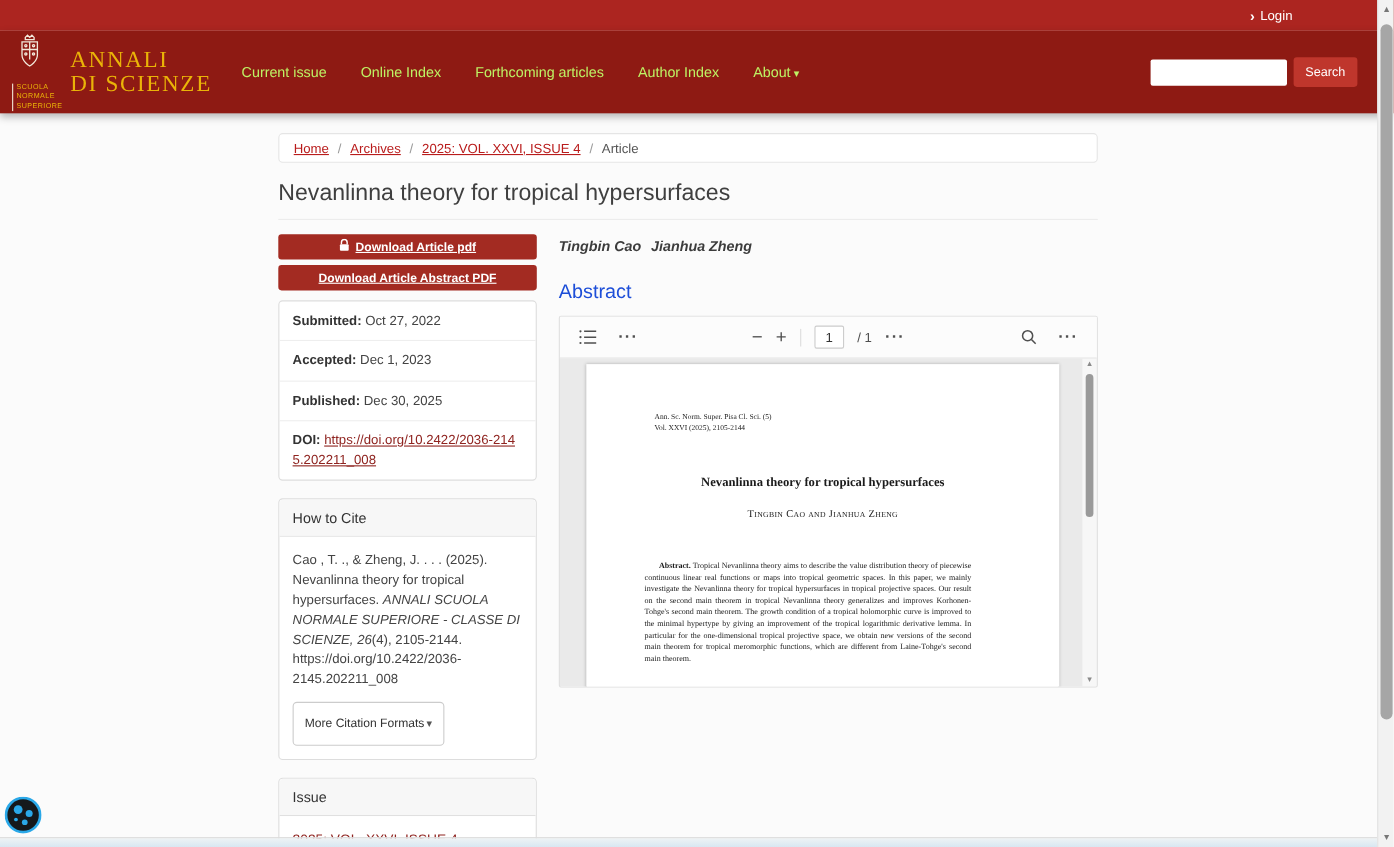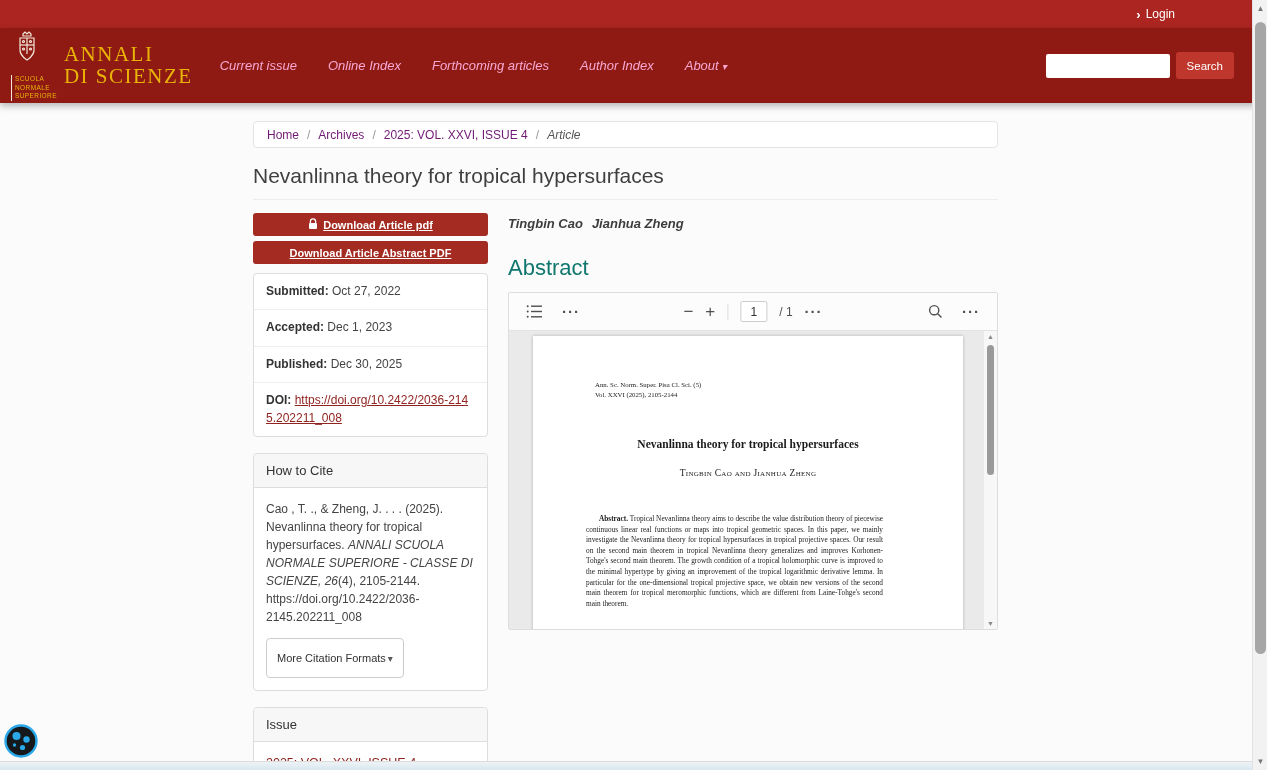--- a/index.html
+++ b/index.html
@@ -11,32 +11,32 @@
   .login-link { color:#fff; font-size:12px; text-decoration:none; display:flex; align-items:center; gap:5px; cursor:pointer; }
   .login-chevron { font-size:13px; font-weight:bold; line-height:1; }
 
   
   .header { height:75px; background:#8e1a13; display:flex; align-items:center; box-shadow:0 3px 7px rgba(0,0,0,.28); position:relative; z-index:5; }
   .logo { display:flex; align-items:flex-start; gap:7px; margin-left:10px; color:#eab308; cursor:pointer; }
   .crest-col { display:flex; flex-direction:column; align-items:flex-start; }
   .inst-text { font-size:6.5px; letter-spacing:.4px; line-height:1.3; border-left:1px solid #f2e8da; padding-left:3px; margin-left:1px; margin-top:1px; }
   .logo-title { font-family:"Liberation Serif", serif; font-size:21px; letter-spacing:1.5px; line-height:1.05; margin-top:13px; font-weight:400; }
   .nav { display:flex; align-items:center; gap:31px; margin-left:27px; }
-  .nav a { color:#f9a8d4; font-size:13px; text-decoration:none; white-space:nowrap; cursor:pointer;font-style:italic; }
+  .nav a { color:#bef264; font-size:13px; text-decoration:none; white-space:nowrap; cursor:pointer; }
   .caret { font-size:10px; margin-left:3px; }
   .search-group { margin-left:auto; margin-right:33px; display:flex; align-items:center; gap:6px; }
   .search-input { width:124px; height:24px; border:none; border-radius:2px; padding:0 6px; font-size:12px; background:#fff; }
   .search-btn { height:27px; padding:0 11px; background:#bf362c; color:#fff; border:none; border-radius:3px; font-size:11.5px; cursor:pointer; }
 
   
   .main-wrap { width:745px; margin-left:253px; padding-top:18px; }
   .breadcrumb { background:#fff; border:1px solid #e5e5e5; border-radius:4px; height:27px; display:flex; align-items:center; padding:0 13px; font-size:12px; color:#777; gap:8px; }
-  .bc-link { color:#701a75; cursor:pointer;text-align:right; }
+  .bc-link { color:#b91c1c; text-decoration:underline; cursor:pointer;text-align:right; }
   .bc-sep { color:#999; }
-  .bc-current { color:#555;font-style:italic; }
+  .bc-current { color:#555; }
   .article-title { font-size:21px; font-weight:400; color:#3f3f3f; margin-top:16px; padding-bottom:11px; border-bottom:1px solid #ececec; }
 
   .columns { display:flex; gap:20px; margin-top:13px; }
   .left-col { width:235px; flex-shrink:0; }
   .right-col { flex:1; min-width:0; }
 
   
   .dl-btn { display:flex; justify-content:center; align-items:center; gap:5px; height:23px; background:#a32b22; border-radius:3px; color:#fff; font-size:11px; font-weight:700; margin-bottom:5px; cursor:pointer; }
   .dl-btn span.lbl { text-decoration:underline; }
   .card { background:#fff; border:1px solid #ddd; border-radius:4px; }
@@ -51,21 +51,21 @@
   .cite-text { line-height:1.5; }
   .cite-text i { font-style:italic; }
   .more-cite-btn { margin-top:12px; background:#fff; border:1px solid #ccc; border-radius:4px; padding:13px 10px; font-size:11px; color:#333; cursor:pointer; }
   .more-cite-btn .caret { color:#555; margin-left:2px; }
   .issue-card, .section-card { margin-top:16px; }
   .issue-link { color:#8f2420; text-decoration:underline; font-size:12.5px; cursor:pointer; }
   .card-body.pad { padding:14px 12px 16px; }
 
   
   .authors { display:flex; gap:9px; font-style:italic; font-weight:700; font-size:13px; color:#3c3c3c; margin-top:3px; }
-  .abstract-heading { font-size:22px; font-weight:400; color:#0f766e; margin-top:24px; }
+  .abstract-heading { font-size:18px; font-weight:400; color:#1d4ed8; margin-top:24px; }
 
   
   .pdf-viewer { margin-top:11px; border:1px solid #ddd; border-radius:2px; background:#fff; }
   .pdf-toolbar { height:38px; display:flex; align-items:center; position:relative; border-bottom:1px solid #e3e3e3; background:#fcfcfc; color:#4f4f4f; }
   .tb-left { display:flex; align-items:center; gap:19px; padding-left:17px; }
   .tb-center { position:absolute; left:50%; transform:translateX(-50%); display:flex; align-items:center; gap:12px; }
   .tb-right { margin-left:auto; display:flex; align-items:center; gap:19px; padding-right:17px; }
   .tb-btn { cursor:pointer; display:flex; align-items:center; color:#4f4f4f; background:none; border:none; }
   .tb-glyph { font-size:17px; line-height:1; }
   .tb-dots { font-size:15px; font-weight:700; letter-spacing:1px; }

